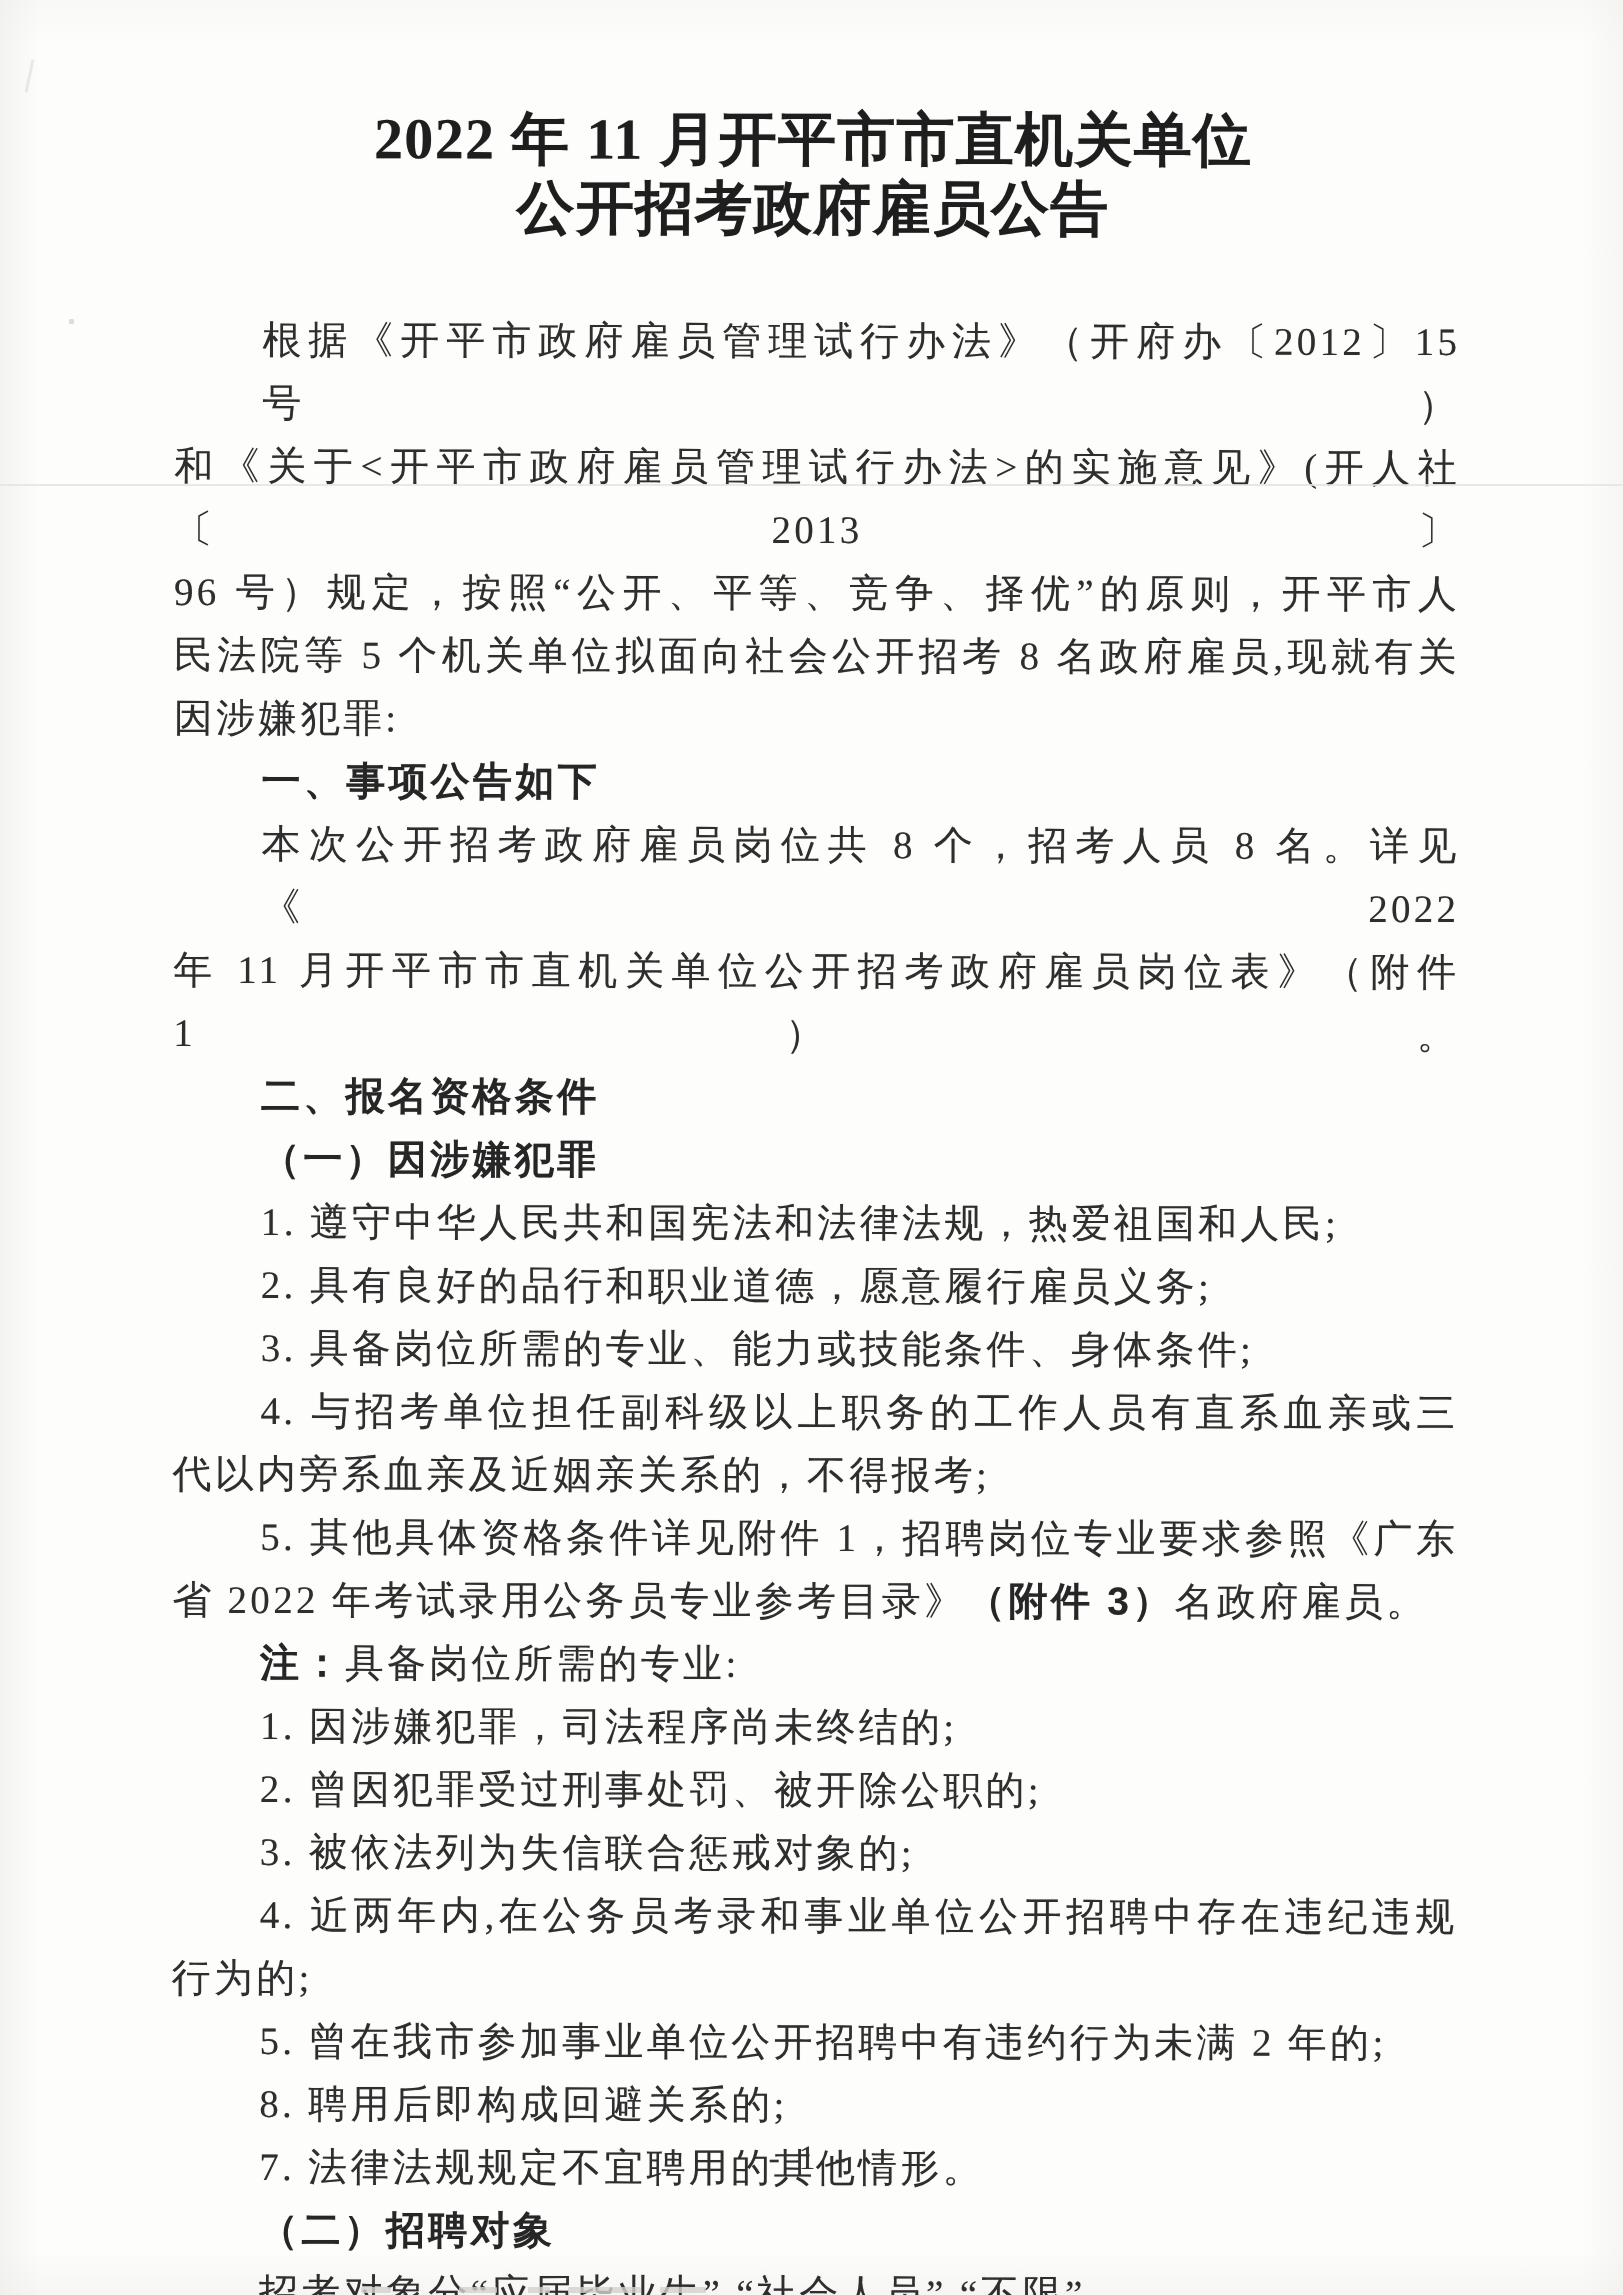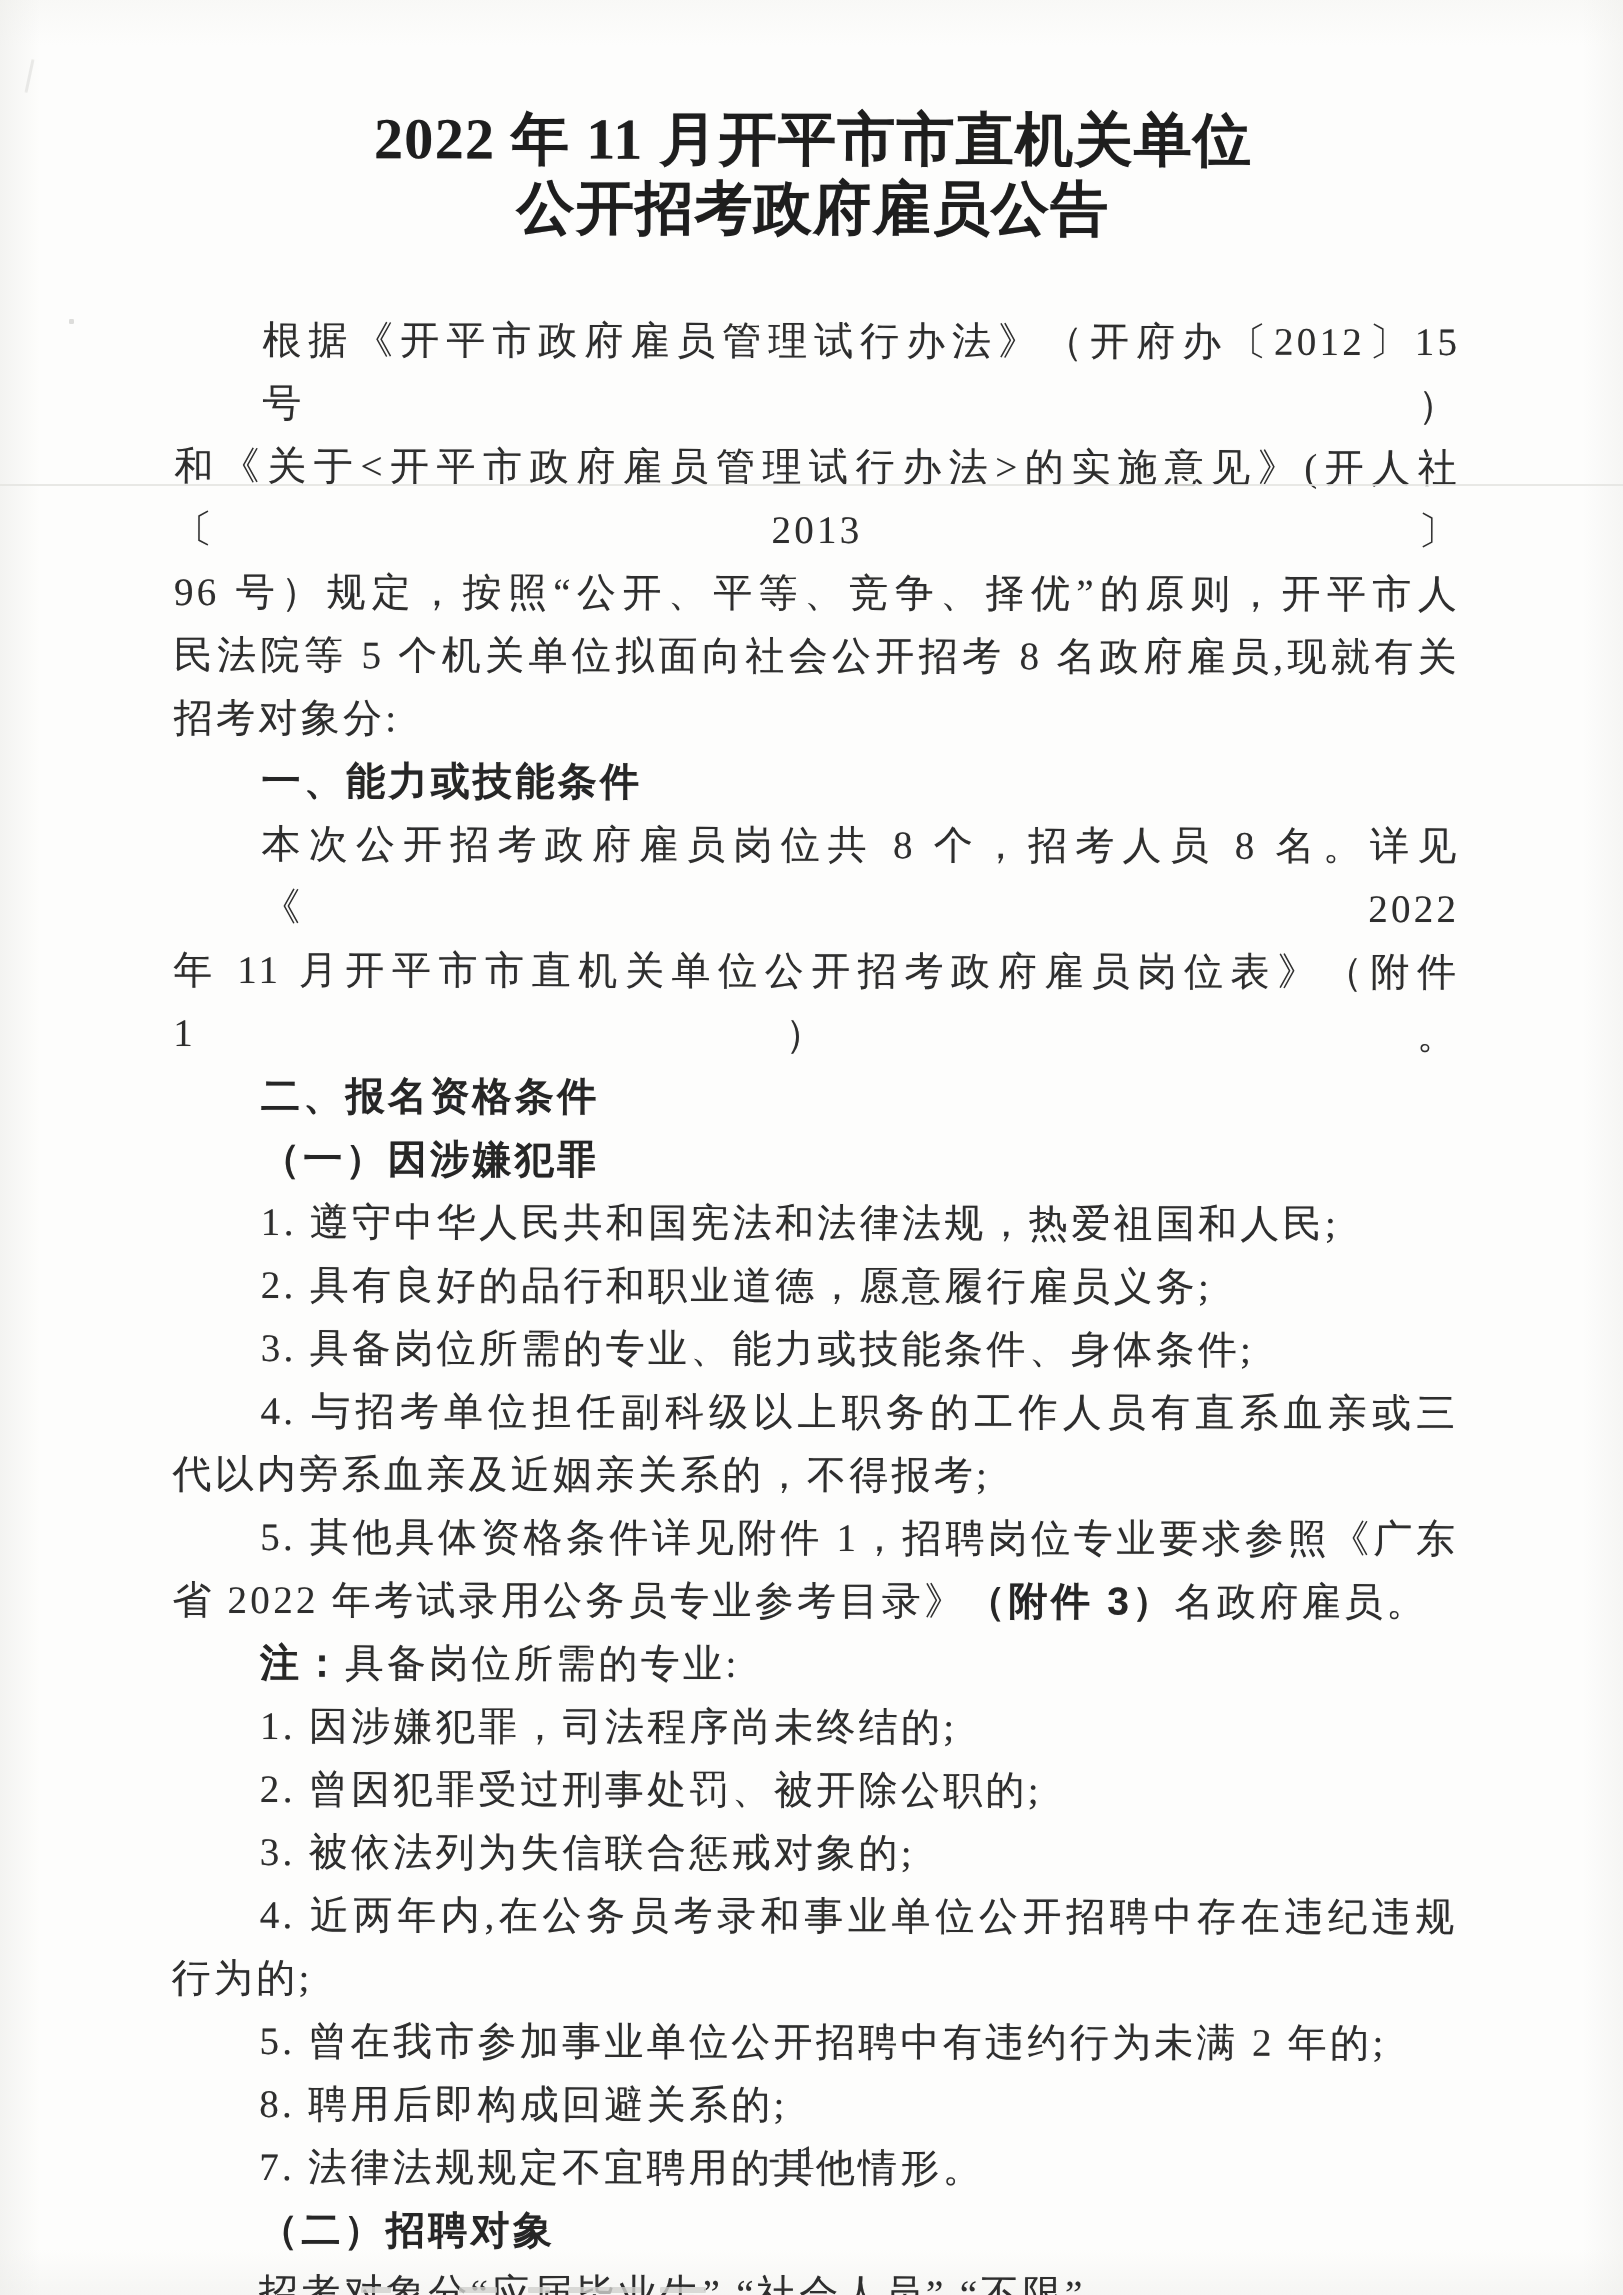--- a/index.html
+++ b/index.html
@@ -107,22 +107,22 @@
     <div class="title">
       <div>2022 年 11 月开平市市直机关单位</div>
       <div>公开招考政府雇员公告</div>
     </div>
 
     <div class="content">
         <div class="line indent justify"><span>根据《开平市政府雇员管理试行办法》（开府办〔2012〕15 号）</span></div>
         <div class="line justify"><span>和《关于&lt;开平市政府雇员管理试行办法&gt;的实施意见》(开人社〔2013〕</span></div>
         <div class="line justify"><span>96 号）规定，按照“公开、平等、竞争、择优”的原则，开平市人</span></div>
         <div class="line justify"><span>民法院等 5 个机关单位拟面向社会公开招考 8 名政府雇员,现就有关</span></div>
-        <div class="line"><span>招考对象分:</span></div>
-        <div class="line heading indent"><span>一、能力或技能条件</span></div>
+        <div class="line"><span>因涉嫌犯罪:</span></div>
+        <div class="line heading indent"><span>一、事项公告如下</span></div>
         <div class="line indent justify"><span>本次公开招考政府雇员岗位共 8 个，招考人员 8 名。详见《2022</span></div>
         <div class="line justify"><span>年 11 月开平市市直机关单位公开招考政府雇员岗位表》（附件 1）。</span></div>
         <div class="line heading indent"><span>二、报名资格条件</span></div>
         <div class="line heading indent"><span>（一）因涉嫌犯罪</span></div>
         <div class="line indent"><span>1. 遵守中华人民共和国宪法和法律法规，热爱祖国和人民;</span></div>
         <div class="line indent"><span>2. 具有良好的品行和职业道德，愿意履行雇员义务;</span></div>
         <div class="line indent"><span>3. 具备岗位所需的专业、能力或技能条件、身体条件;</span></div>
         <div class="line indent justify"><span>4. 与招考单位担任副科级以上职务的工作人员有直系血亲或三</span></div>
         <div class="line"><span>代以内旁系血亲及近姻亲关系的，不得报考;</span></div>
         <div class="line indent justify"><span>5. 其他具体资格条件详见附件 1，招聘岗位专业要求参照《广东</span></div>

